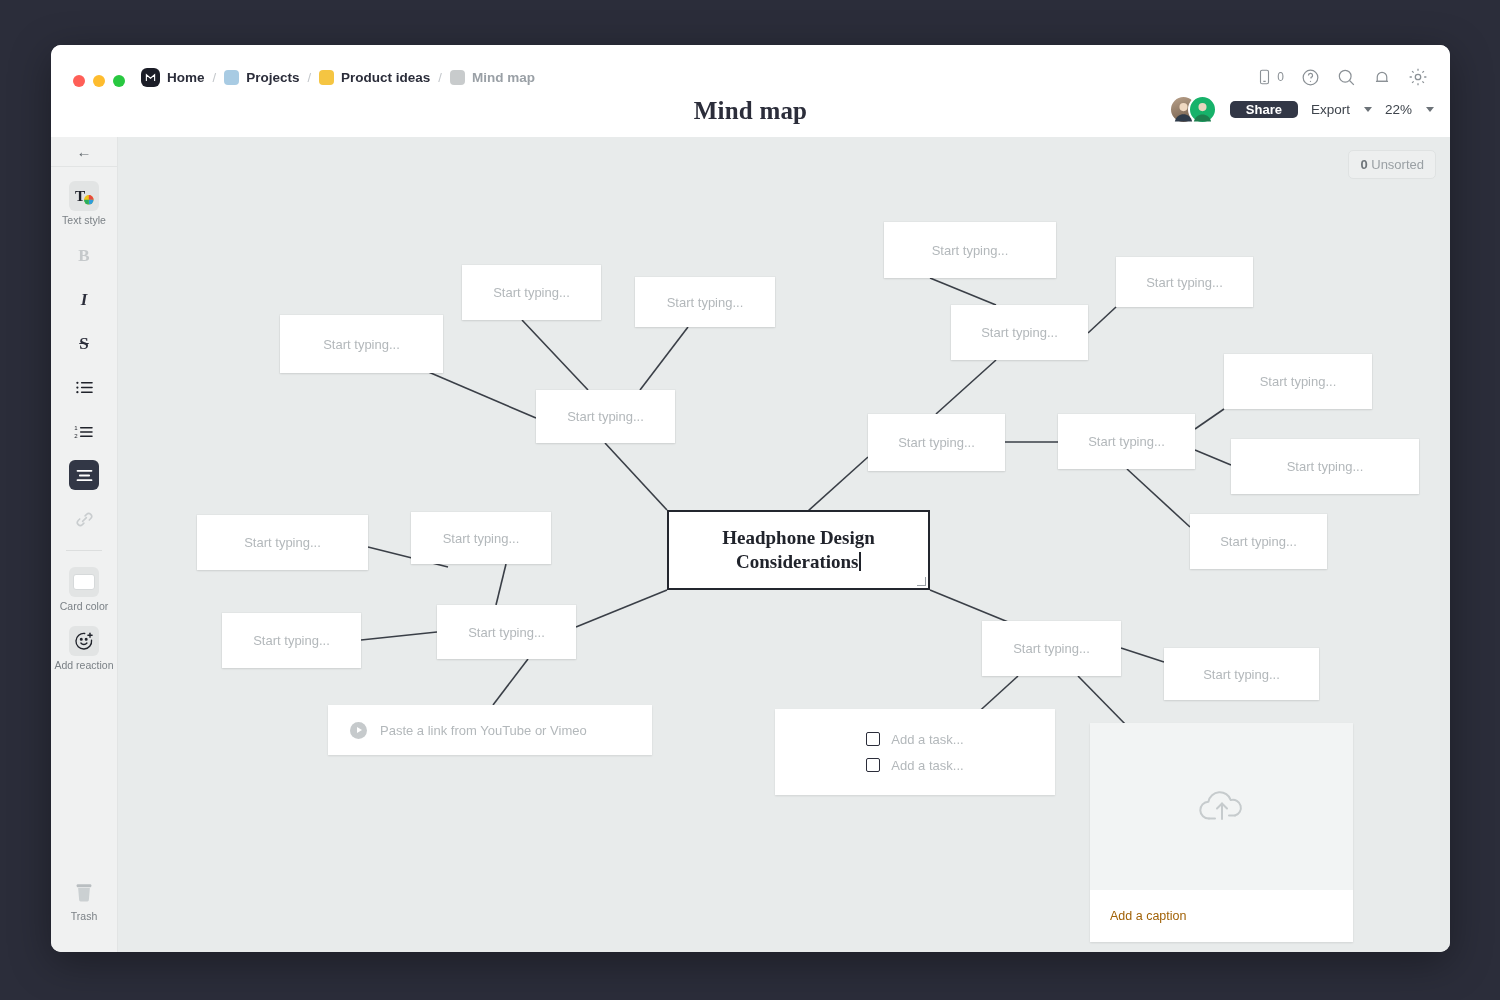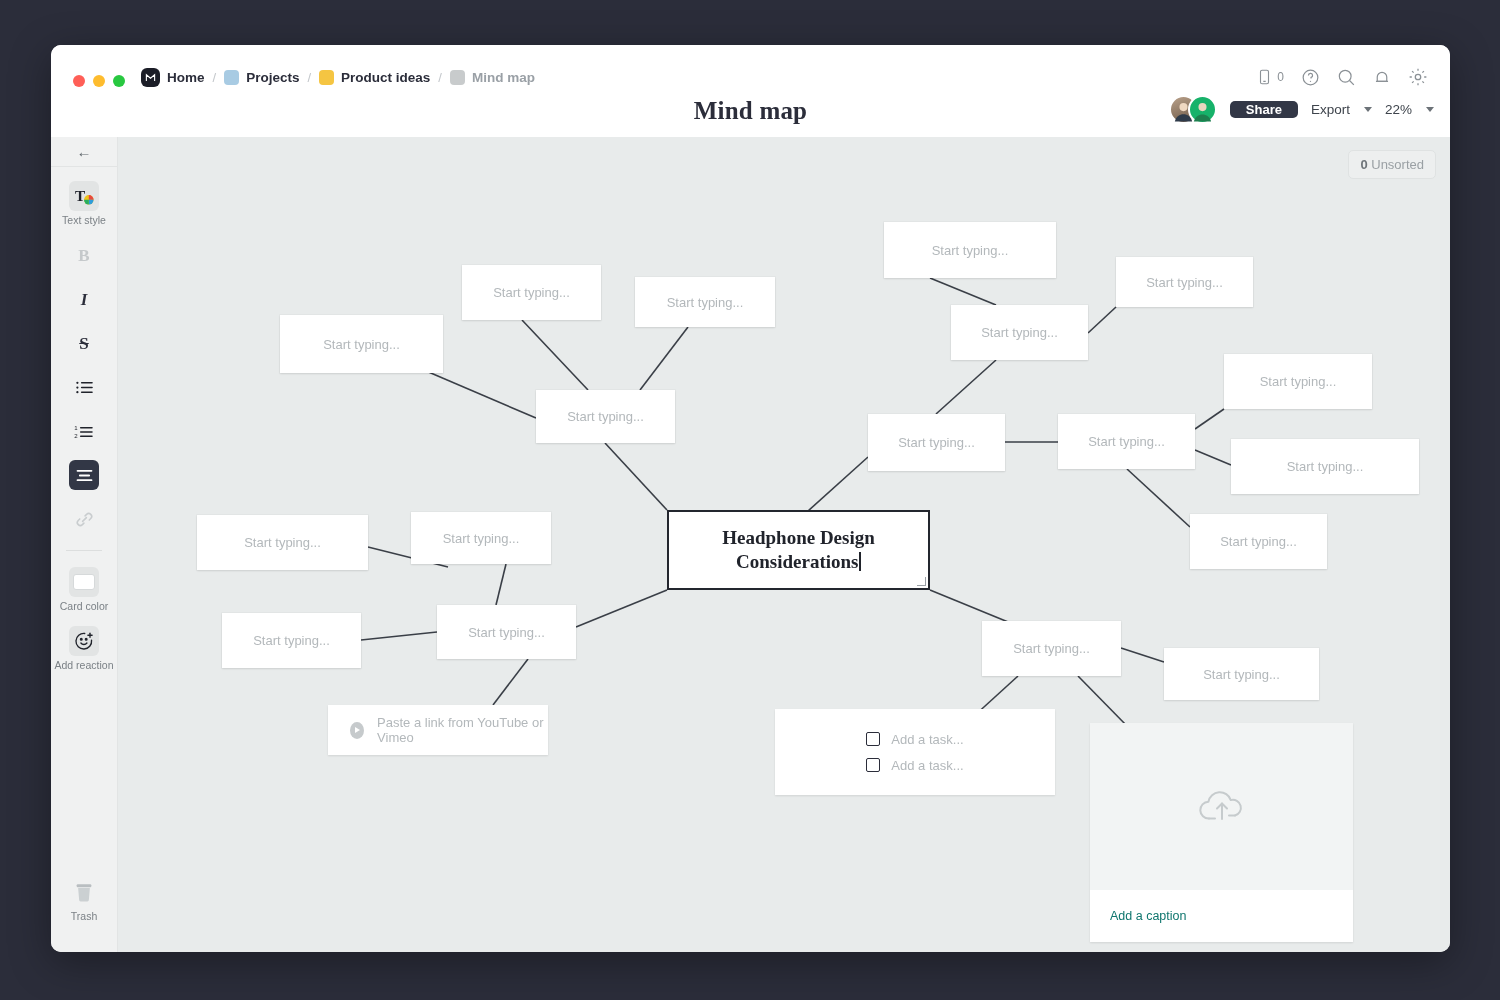--- a/index.html
+++ b/index.html
@@ -151,21 +151,21 @@
   .task-row { display: flex; align-items: center; gap: 11px; font-size: 13px; color: #b3b8bb; }
   .cbx { width: 14px; height: 14px; border: 1.6px solid #2b2d3a; border-radius: 2px; }
 
   .card-image {
     position: absolute; background: #fff; box-shadow: 0 1px 2px rgba(0,0,0,.10);
     display: flex; flex-direction: column;
   }
   .img-drop {
     flex: 1; background: #f2f4f4; display: flex; align-items: center; justify-content: center;
   }
-  .img-cap { height: 52px; display: flex; align-items: center; padding-left: 20px; font-size: 12.5px; color: #0f766e; }
+  .img-cap { height: 52px; display: flex; align-items: center; padding-left: 20px; font-size: 12.5px; color: #a16207; }
 
   .unsorted {
     position: absolute; right: 14px; top: 13px;
     background: #edefef; border: 1px solid #dfe2e2; border-radius: 5px;
     padding: 6px 11px; font-size: 13px; color: #9aa0a4;
   }
   .unsorted b { color: #6f757a; }
 </style>
 </head>
 <body>
@@ -465,21 +465,21 @@
       </div>
 
     <div class="node center" id="center-node" style="left: 549px; top: 373px; width: 263px; height: 80px;">
       <span>Headphone Design</span>
       <span>
         <span>Considerations</span><span class="caret-bar"></span>
       </span>
       <span class="resize-h"></span>
     </div>
 
-    <div class="card-video" id="video-card" style="left: 210px; top: 568px; width: 220px; height: 50px;">
+    <div class="card-video" id="video-card" style="left: 210px; top: 568px; width: 324px; height: 50px;">
       <span class="play-ic">
           <span class="play-tri"></span>
         </span>
       <span>Paste a link from YouTube or Vimeo</span>
     </div>
 
     <div class="card-tasks" id="task-card" style="left: 657px; top: 572px; width: 280px; height: 86px; align-items: center;">
       <div class="task-row">
         <span class="cbx"></span>
         <span>Add a task...</span>

